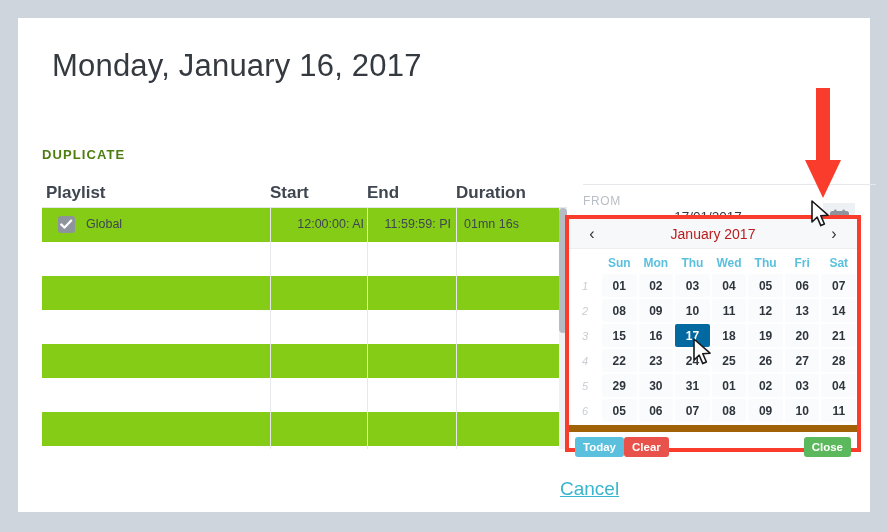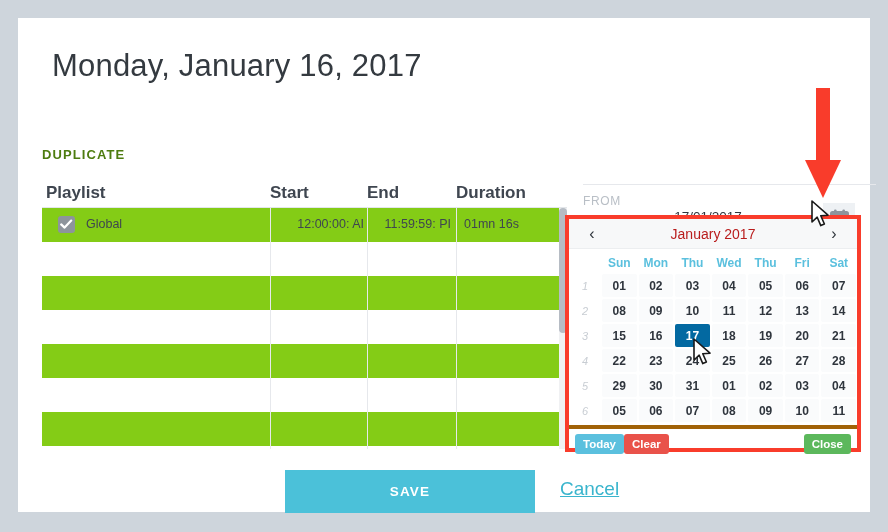--- a/index.html
+++ b/index.html
@@ -219,21 +219,21 @@
     font-size: 12px; font-weight: 700; color: #2f353d;
     background: #fafbfc;
     border-radius: 2px;
     cursor: pointer;
   }
   .day.selected { background: #0369a1; color: #ffffff; }
 
   .dp-foot {
     position: relative;
     height: 30px;
-    border-top: 4px solid #a16207;
+    border-top: 7px solid #a16207;
     margin-top: 2px;
     padding-left: 34px;
   }
   .dp-btn {
     position: absolute; top: 5px;
     height: 20px;
     padding: 0 8px;
     border-radius: 3px;
     color: #ffffff;
     font-size: 11.5px;
@@ -318,21 +318,20 @@
           <div class="vline c1"></div>
           <div class="vline c2"></div>
           <div class="vline c3"></div>
         </div>
       </div>
 
       <div class="tbl-scroll-track"></div>
       <div class="tbl-scroll-thumb"></div>
     </div>
 
-    <div class="save-button">SAVE</div>
     <div class="cancel-link">Cancel</div>
 
     <div class="from-divider"></div>
     <div class="from-label">FROM</div>
     <div class="from-value">17/01/2017</div>
     <div class="cal-icon-btn">
       <svg width="19" height="18" viewBox="0 0 19 18">
         <rect x="1" y="3" width="17" height="14" rx="1.5" fill="none" stroke="#8d949c" stroke-width="2"></rect>
         <rect x="1" y="3" width="17" height="3.5" fill="#8d949c"></rect>
         <rect x="4" y="0.5" width="2.6" height="4" rx="1.1" fill="#8d949c"></rect>

